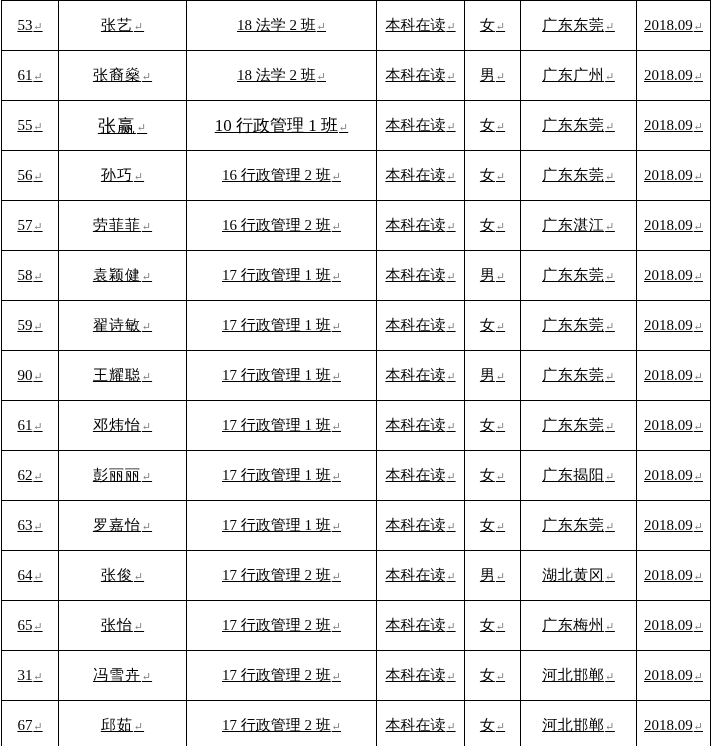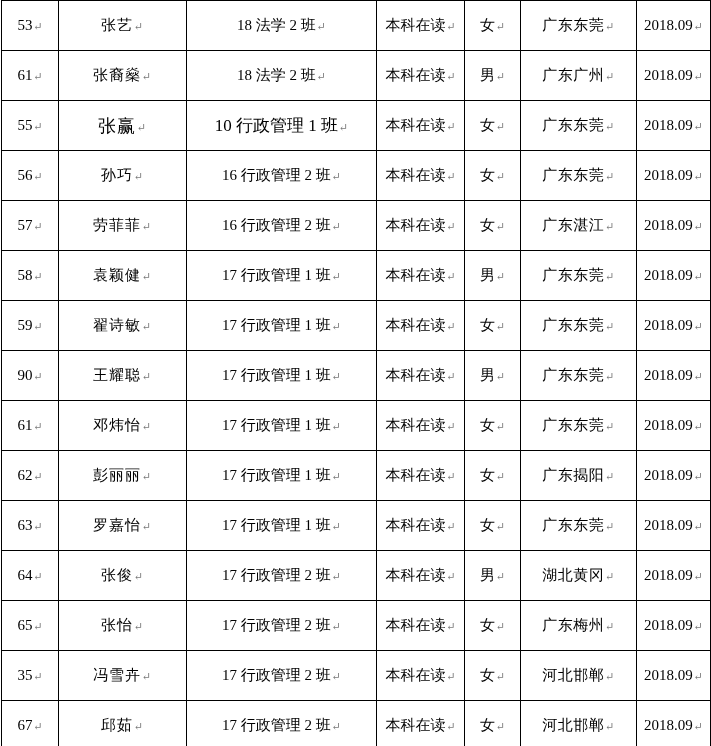--- a/index.html
+++ b/index.html
@@ -11,20 +11,21 @@
     font-family: "Liberation Serif", "DejaVu Serif", serif;
     color: #000000;
   }
   .page {
     width: 711px;
     height: 746px;
     position: relative;
     background: #ffffff;
     overflow: hidden;
     box-sizing: border-box;
+    text-decoration: underline;
   }
   table.roster {
     border-collapse: collapse;
     width: 709px;
     margin: 0 1px;
     table-layout: fixed;
   }
   table.roster td {
     border: 1px solid #000000;
     height: 49px;
@@ -202,21 +203,21 @@
         <td class="index"><span>65</span><span class="pilcrow">↵</span></td>
         <td class="name"><span>张怡</span><span class="pilcrow">↵</span></td>
         <td class="cls"><span>17 行政管理 2 班</span><span class="pilcrow">↵</span></td>
         <td class="status"><span>本科在读</span><span class="pilcrow">↵</span></td>
         <td class="gender"><span>女</span><span class="pilcrow">↵</span></td>
         <td class="origin"><span>广东梅州</span><span class="pilcrow">↵</span></td>
         <td class="date"><span>2018.09</span><span class="pilcrow">↵</span></td>
       </tr>
 
       <tr>
-        <td class="index"><span>35</span><span class="pilcrow">↵</span></td>
+        <td class="index"><span>31</span><span class="pilcrow">↵</span></td>
         <td class="name"><span>冯雪卉</span><span class="pilcrow">↵</span></td>
         <td class="cls"><span>17 行政管理 2 班</span><span class="pilcrow">↵</span></td>
         <td class="status"><span>本科在读</span><span class="pilcrow">↵</span></td>
         <td class="gender"><span>女</span><span class="pilcrow">↵</span></td>
         <td class="origin"><span>河北邯郸</span><span class="pilcrow">↵</span></td>
         <td class="date"><span>2018.09</span><span class="pilcrow">↵</span></td>
       </tr>
 
       <tr>
         <td class="index"><span>67</span><span class="pilcrow">↵</span></td>

